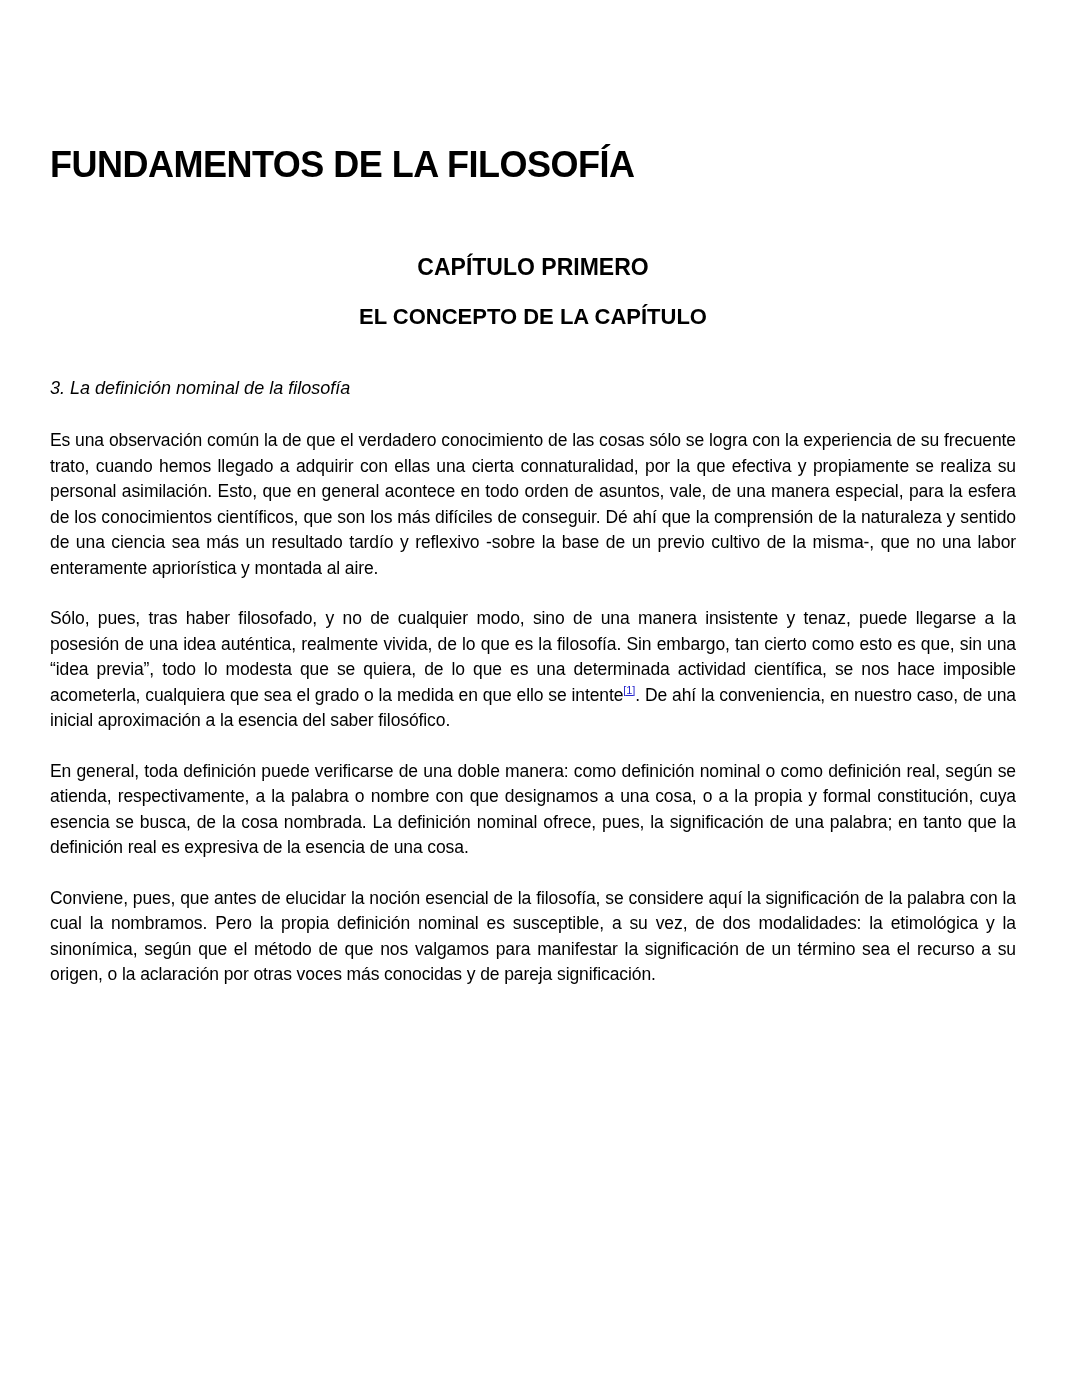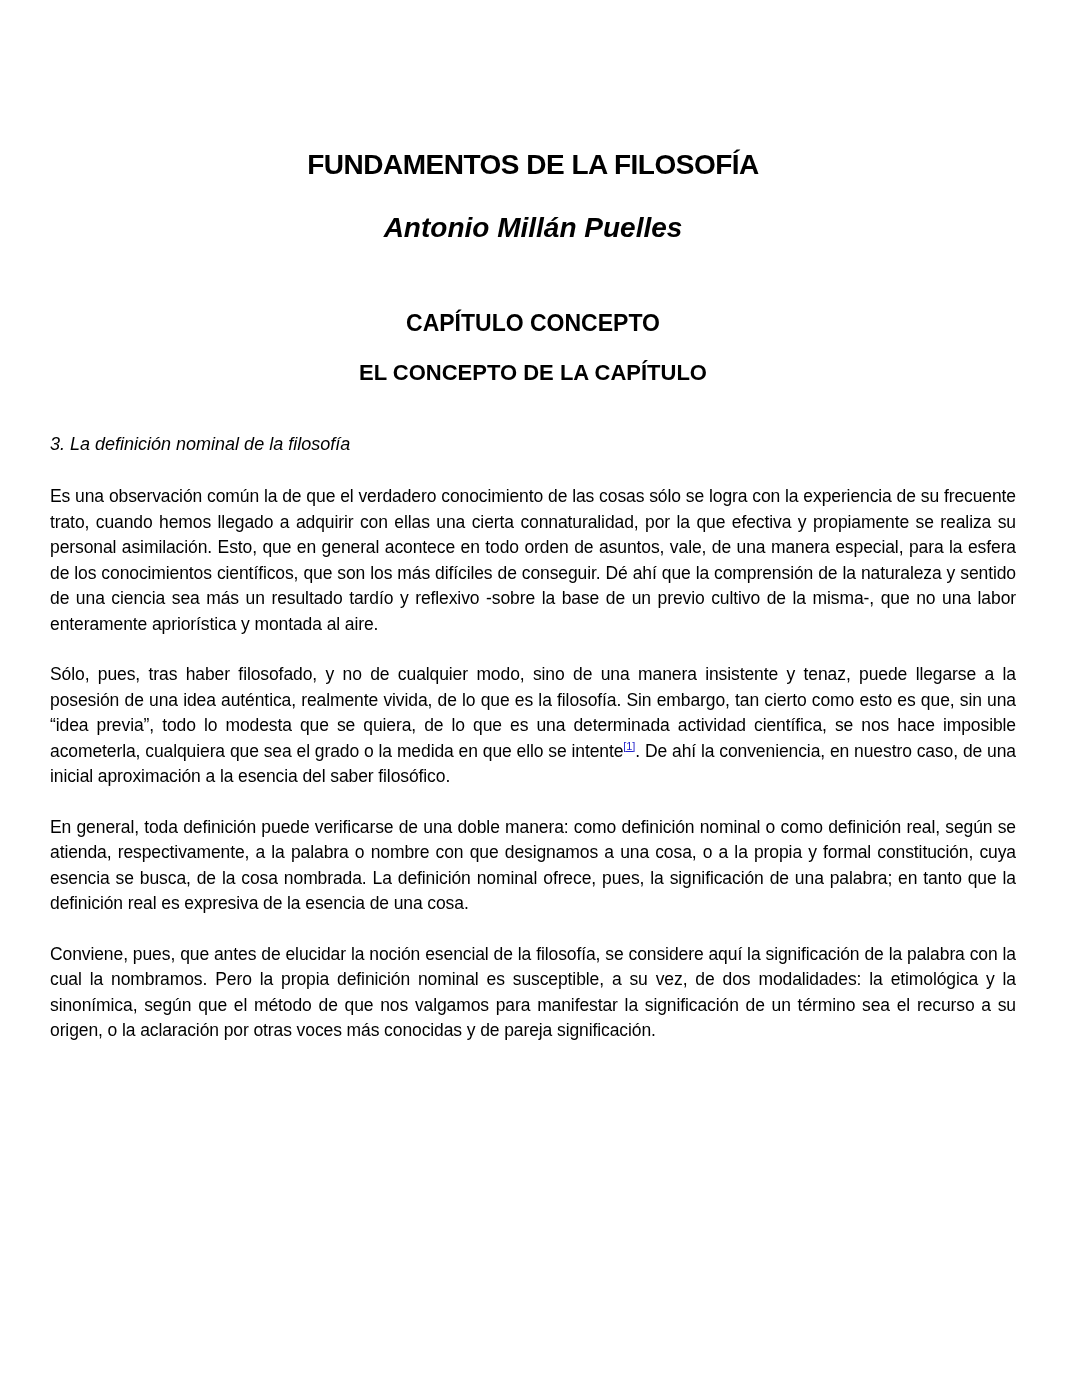--- a/index.html
+++ b/index.html
@@ -15,23 +15,22 @@
     overflow: hidden;
   }
   .page {
     box-sizing: border-box;
     width: 1080px;
     height: 1397px;
     padding: 142px 64px 0 50px;
     background: #ffffff;
   }
   .doc-title {
-    font-size: 28px;
+    font-size: 36px;
     font-weight: bold;
-    text-align: center;
     letter-spacing: -0.5px;
     line-height: 46px;
     margin: 0;
   }
   .doc-author {
     font-size: 28px;
     font-weight: bold;
     font-style: italic;
     text-align: center;
     line-height: 32px;
@@ -86,22 +85,21 @@
     color: var(--link-color, #2222cc);
     text-decoration: underline;
     cursor: pointer;
   }
 </style>
 </head>
 <body style="color: rgb(0, 0, 0); background: rgb(255, 255, 255);">
 
 <div class="page">
   <h1 class="doc-title">FUNDAMENTOS DE LA FILOSOFÍA</h1>
-  <h2 class="doc-author">Antonio Millán Puelles</h2>
-  <h3 class="chapter-heading">CAPÍTULO CONCEPTO</h3>
+  <h3 class="chapter-heading">CAPÍTULO PRIMERO</h3>
   <h3 class="chapter-title">EL CONCEPTO DE LA CAPÍTULO</h3>
   <div class="section-heading">3. La definición nominal de la filosofía</div>
   <div class="body-paragraphs" id="paragraphs-container">
       <p class="para"><span>Es una observación común la de que el verdadero conocimiento de las cosas sólo se logra con la experiencia de su frecuente trato, cuando hemos llegado a adquirir con ellas una cierta connaturalidad, por la que efectiva y propiamente se realiza su personal asimilación. Esto, que en general acontece en todo orden de asuntos, vale, de una manera especial, para la esfera de los conocimientos científicos, que son los más difíciles de conseguir. Dé ahí que la comprensión de la naturaleza y sentido de una ciencia sea más un resultado tardío y reflexivo -sobre la base de un previo cultivo de la misma-, que no una labor enteramente apriorística y montada al aire.</span></p>
       <p class="para"><span>Sólo, pues, tras haber filosofado, y no de cualquier modo, sino de una manera insistente y tenaz, puede llegarse a la posesión de una idea auténtica, realmente vivida, de lo que es la filosofía. Sin embargo, tan cierto como esto es que, sin una “idea previa”, todo lo modesta que se quiera, de lo que es una determinada actividad científica, se nos hace imposible acometerla, cualquiera que sea el grado o la medida en que ello se intente</span><sup><a class="footnote-link">[1]</a></sup><span>. De ahí la conveniencia, en nuestro caso, de una inicial </span><span class="italic">aproximación</span><span> a la esencia del saber filosófico.</span></p>
       <p class="para"><span>En general, toda definición puede verificarse de una doble manera: como definición </span><span class="italic">nominal</span><span> o como definición </span><span class="italic">real,</span><span> según se atienda, respectivamente, a la palabra o nombre con que designamos a una cosa, o a la propia y formal constitución, cuya esencia se busca, de la cosa nombrada. La definición nominal ofrece, pues, la significación de una palabra; en tanto que la definición real es expresiva de la esencia de una cosa.</span></p>
       <p class="para"><span>Conviene, pues, que antes de elucidar la noción esencial de la filosofía, se considere aquí la significación de la palabra con la cual la nombramos. Pero la propia definición nominal es susceptible, a su vez, de dos modalidades: la </span><span class="italic">etimológica y la sinonímica,</span><span> según que el método de que nos valgamos para manifestar la significación de un término sea el recurso a su origen, o la aclaración por otras voces más conocidas y de pareja significación.</span></p>
     </div>
 </div>
 

